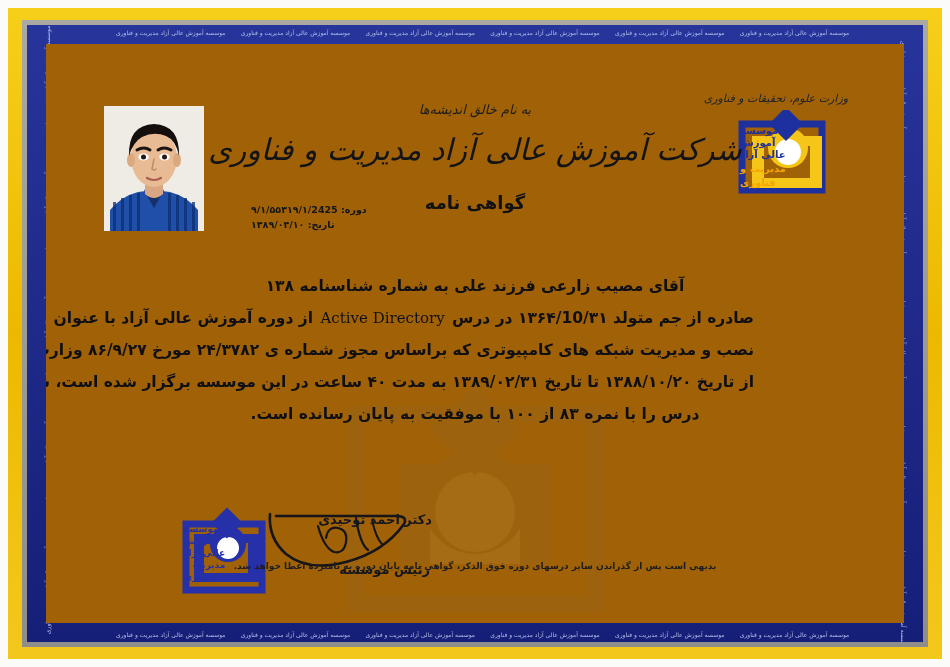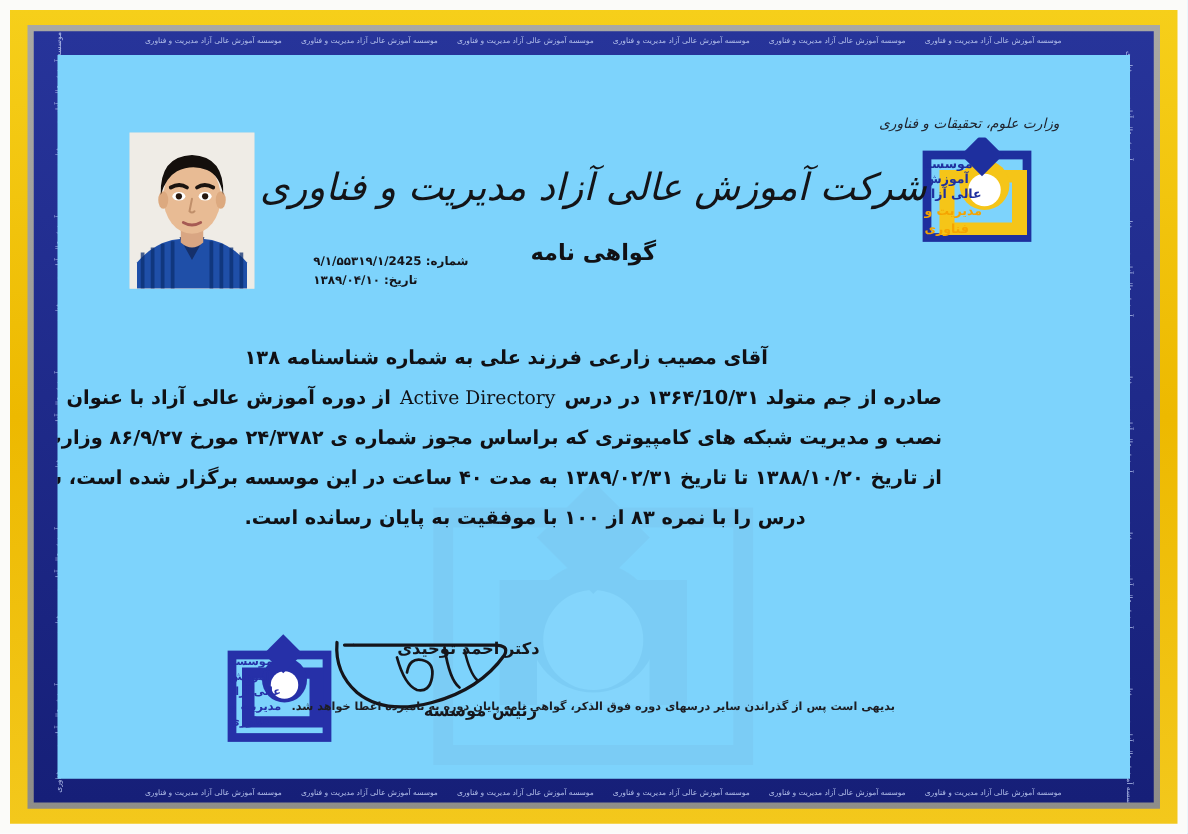--- a/index.html
+++ b/index.html
@@ -37,21 +37,21 @@
   .border-blue {
     position: absolute;
     left: 27px; top: 25px; right: 27px; bottom: 25px;
     background: #1c2a8c;
     background: linear-gradient(180deg,#27349a 0%,#161f78 100%);
     overflow: hidden;
   }
   .border-inner-white {
     position: absolute;
     left: 46px; top: 44px; right: 46px; bottom: 44px;
-    background: #7dd3fc;
+    background: #a16207;
     overflow: hidden;
   }
 
   
   .band-text {
     position: absolute;
     color: #b9c6ef;
     font-size: 6px;
     letter-spacing: 0.4px;
     white-space: nowrap;
@@ -159,21 +159,21 @@
   }
   .meta .row { white-space: nowrap; }
   .meta .lbl { font-weight: bold; }
 
   
   .body-text {
     position: absolute;
     left: 150px;
     right: 150px;
     top: 226px;
-    text-align: left;
+    text-align: center;
     font-size: 15.5px;
     font-weight: bold;
     color: #101014;
     line-height: 32px;
     direction: rtl;
   }
   .body-text .ln { white-space: nowrap; }
   .body-text .ln:last-child { white-space: normal; }
   .latin {
     font-family: "DejaVu Serif", "Liberation Serif", serif;
@@ -329,26 +329,27 @@
         <text x="28" y="24">موسسه</text>
         <text x="28" y="36">آموزش</text>
         <text x="28" y="48">عالی آزاد</text>
       </g>
       <g fill="#f5a400" font-family="DejaVu Sans, sans-serif" font-size="10" font-weight="bold" text-anchor="end">
         <text x="28" y="62">مدیریت و</text>
         <text x="28" y="76">فناوری</text>
       </g>
     </svg>
 
+    <div class="bismillah">به نام خالق اندیشه‌ها</div>
     <div class="inst-name">شرکت آموزش عالی آزاد مدیریت و فناوری</div>
     <div class="doc-title">گواهی نامه</div>
 
     <div class="meta">
       <div class="row">
-        <span class="lbl">شماره:</span>
+        <span class="lbl">دوره:</span>
         <span>۹/۱/۵۵۳۱۹/۱/2425</span>
       </div>
       <div class="row">
         <span class="lbl">تاریخ:</span>
         <span>۱۳۸۹/۰۴/۱۰</span>
       </div>
     </div>
 
     <div class="body-text">
       <div class="ln">آقای مصیب زارعی فرزند علی به شماره شناسنامه ۱۳۸</div>

